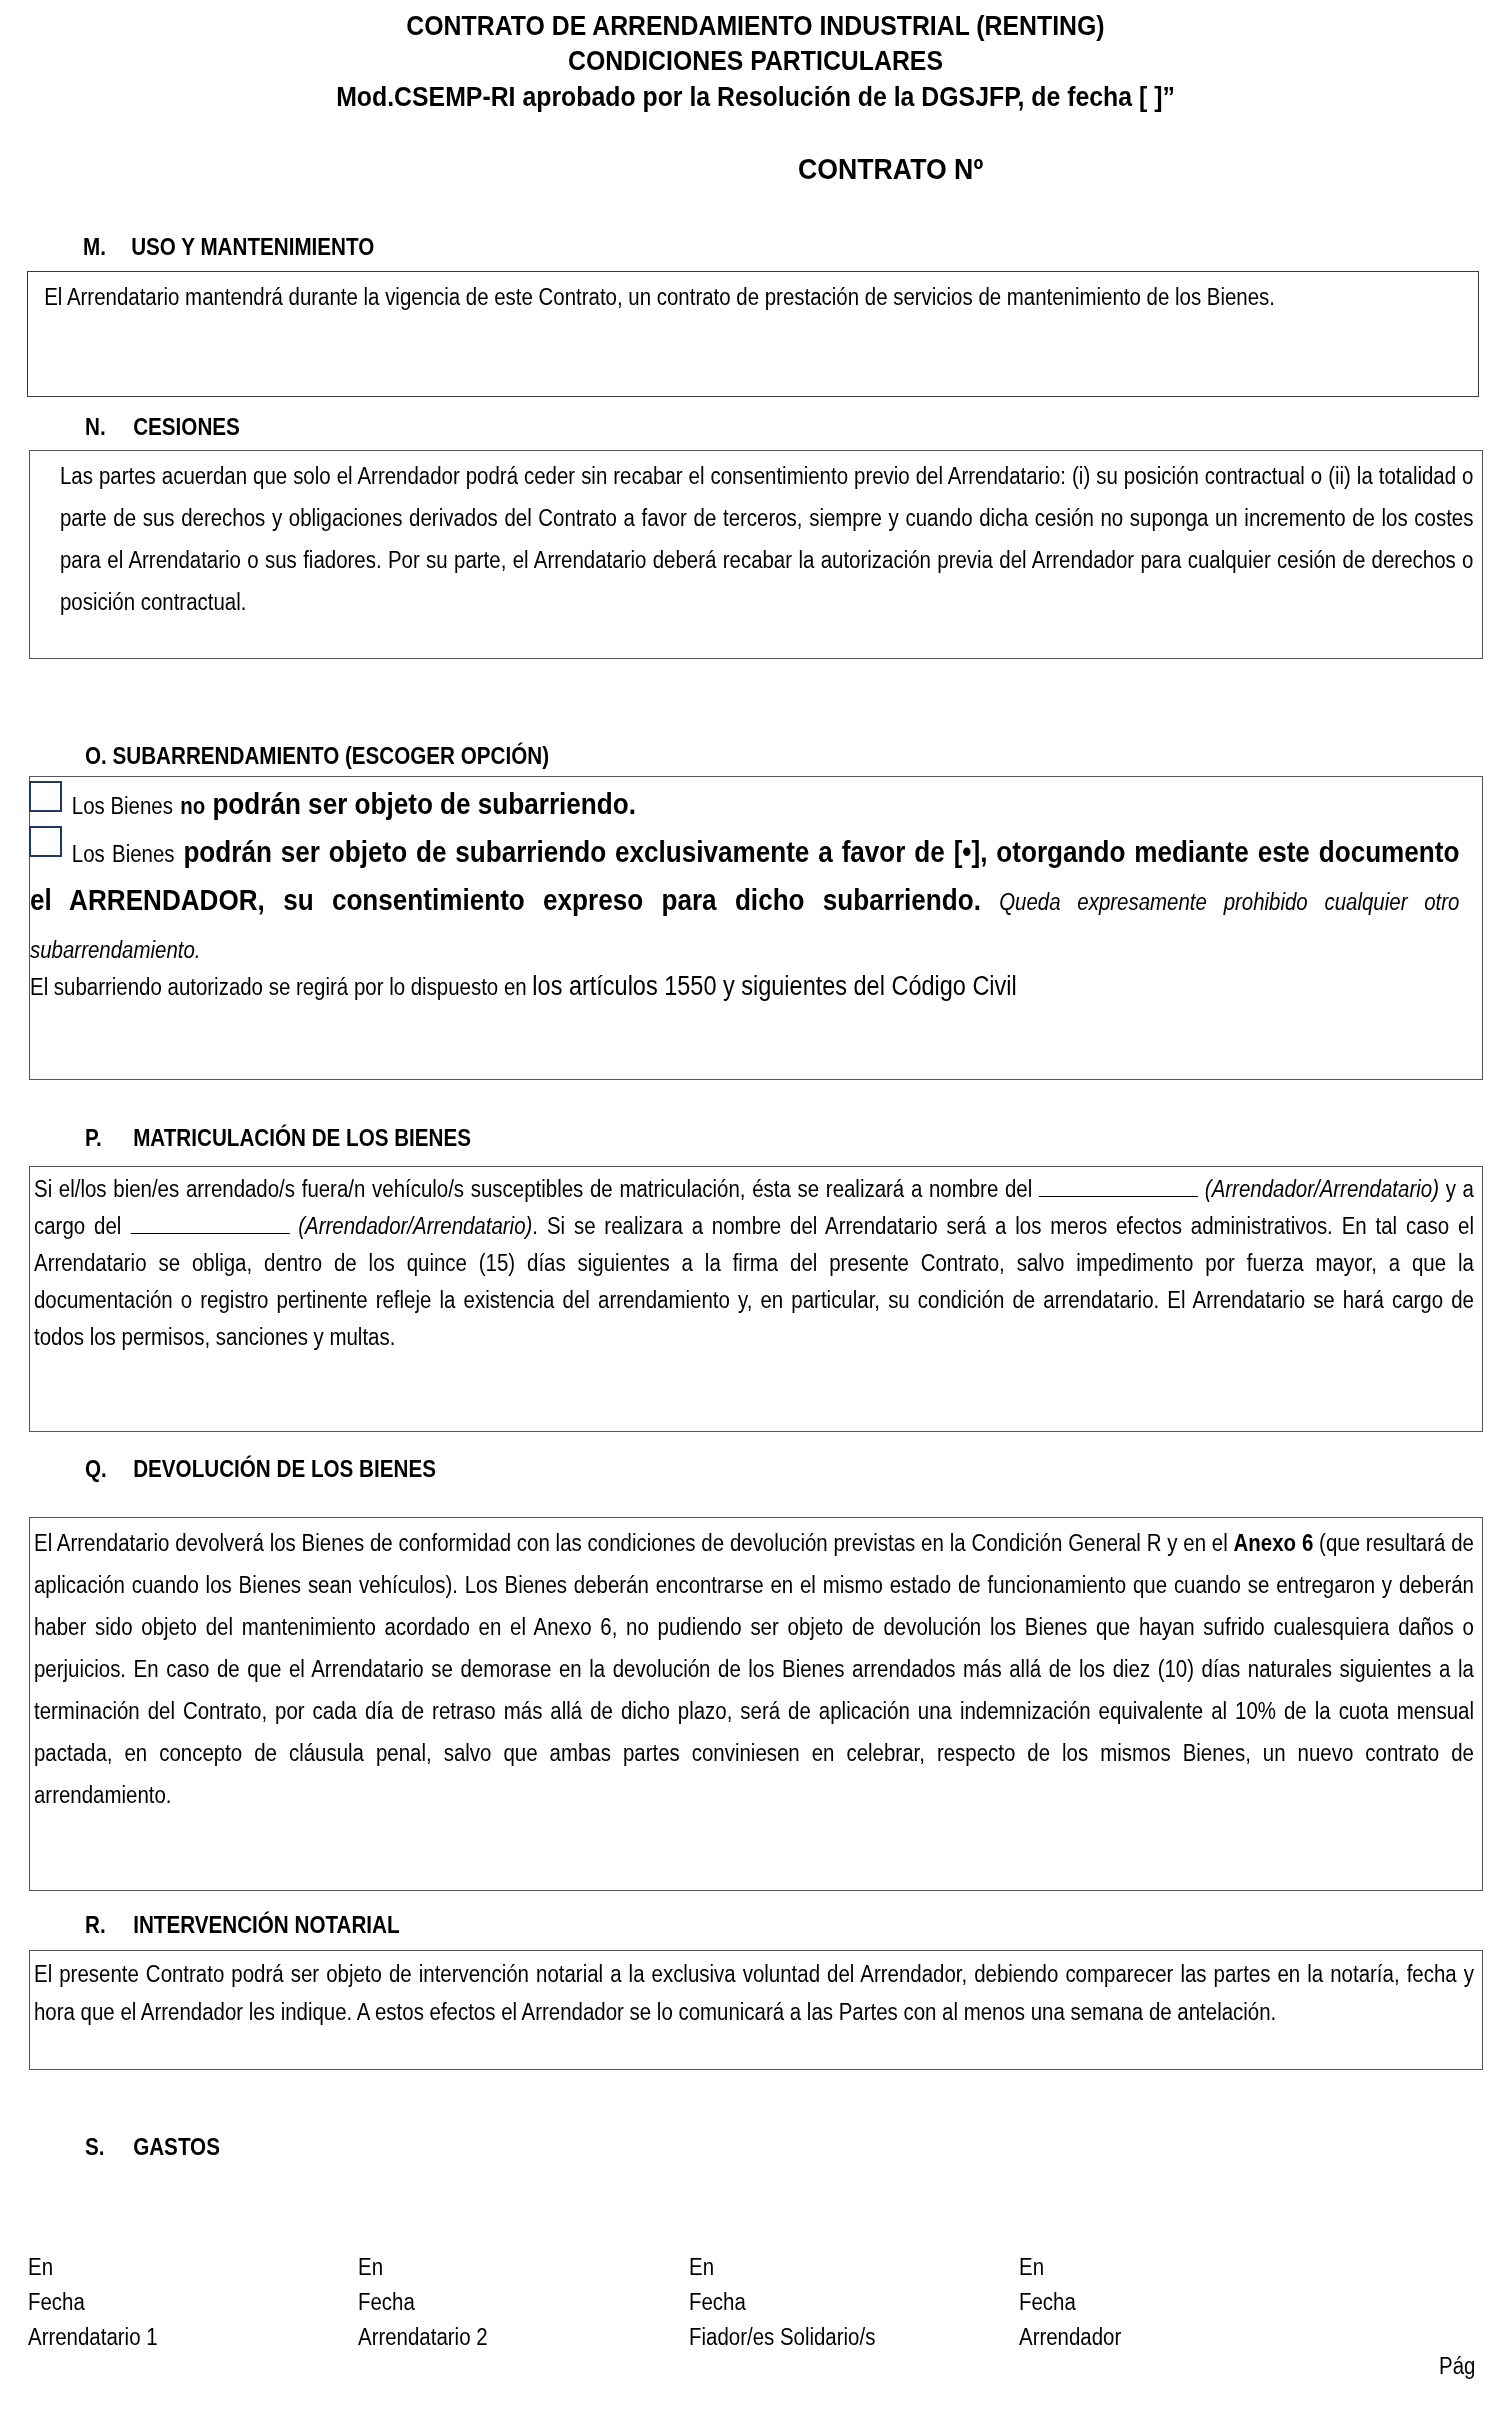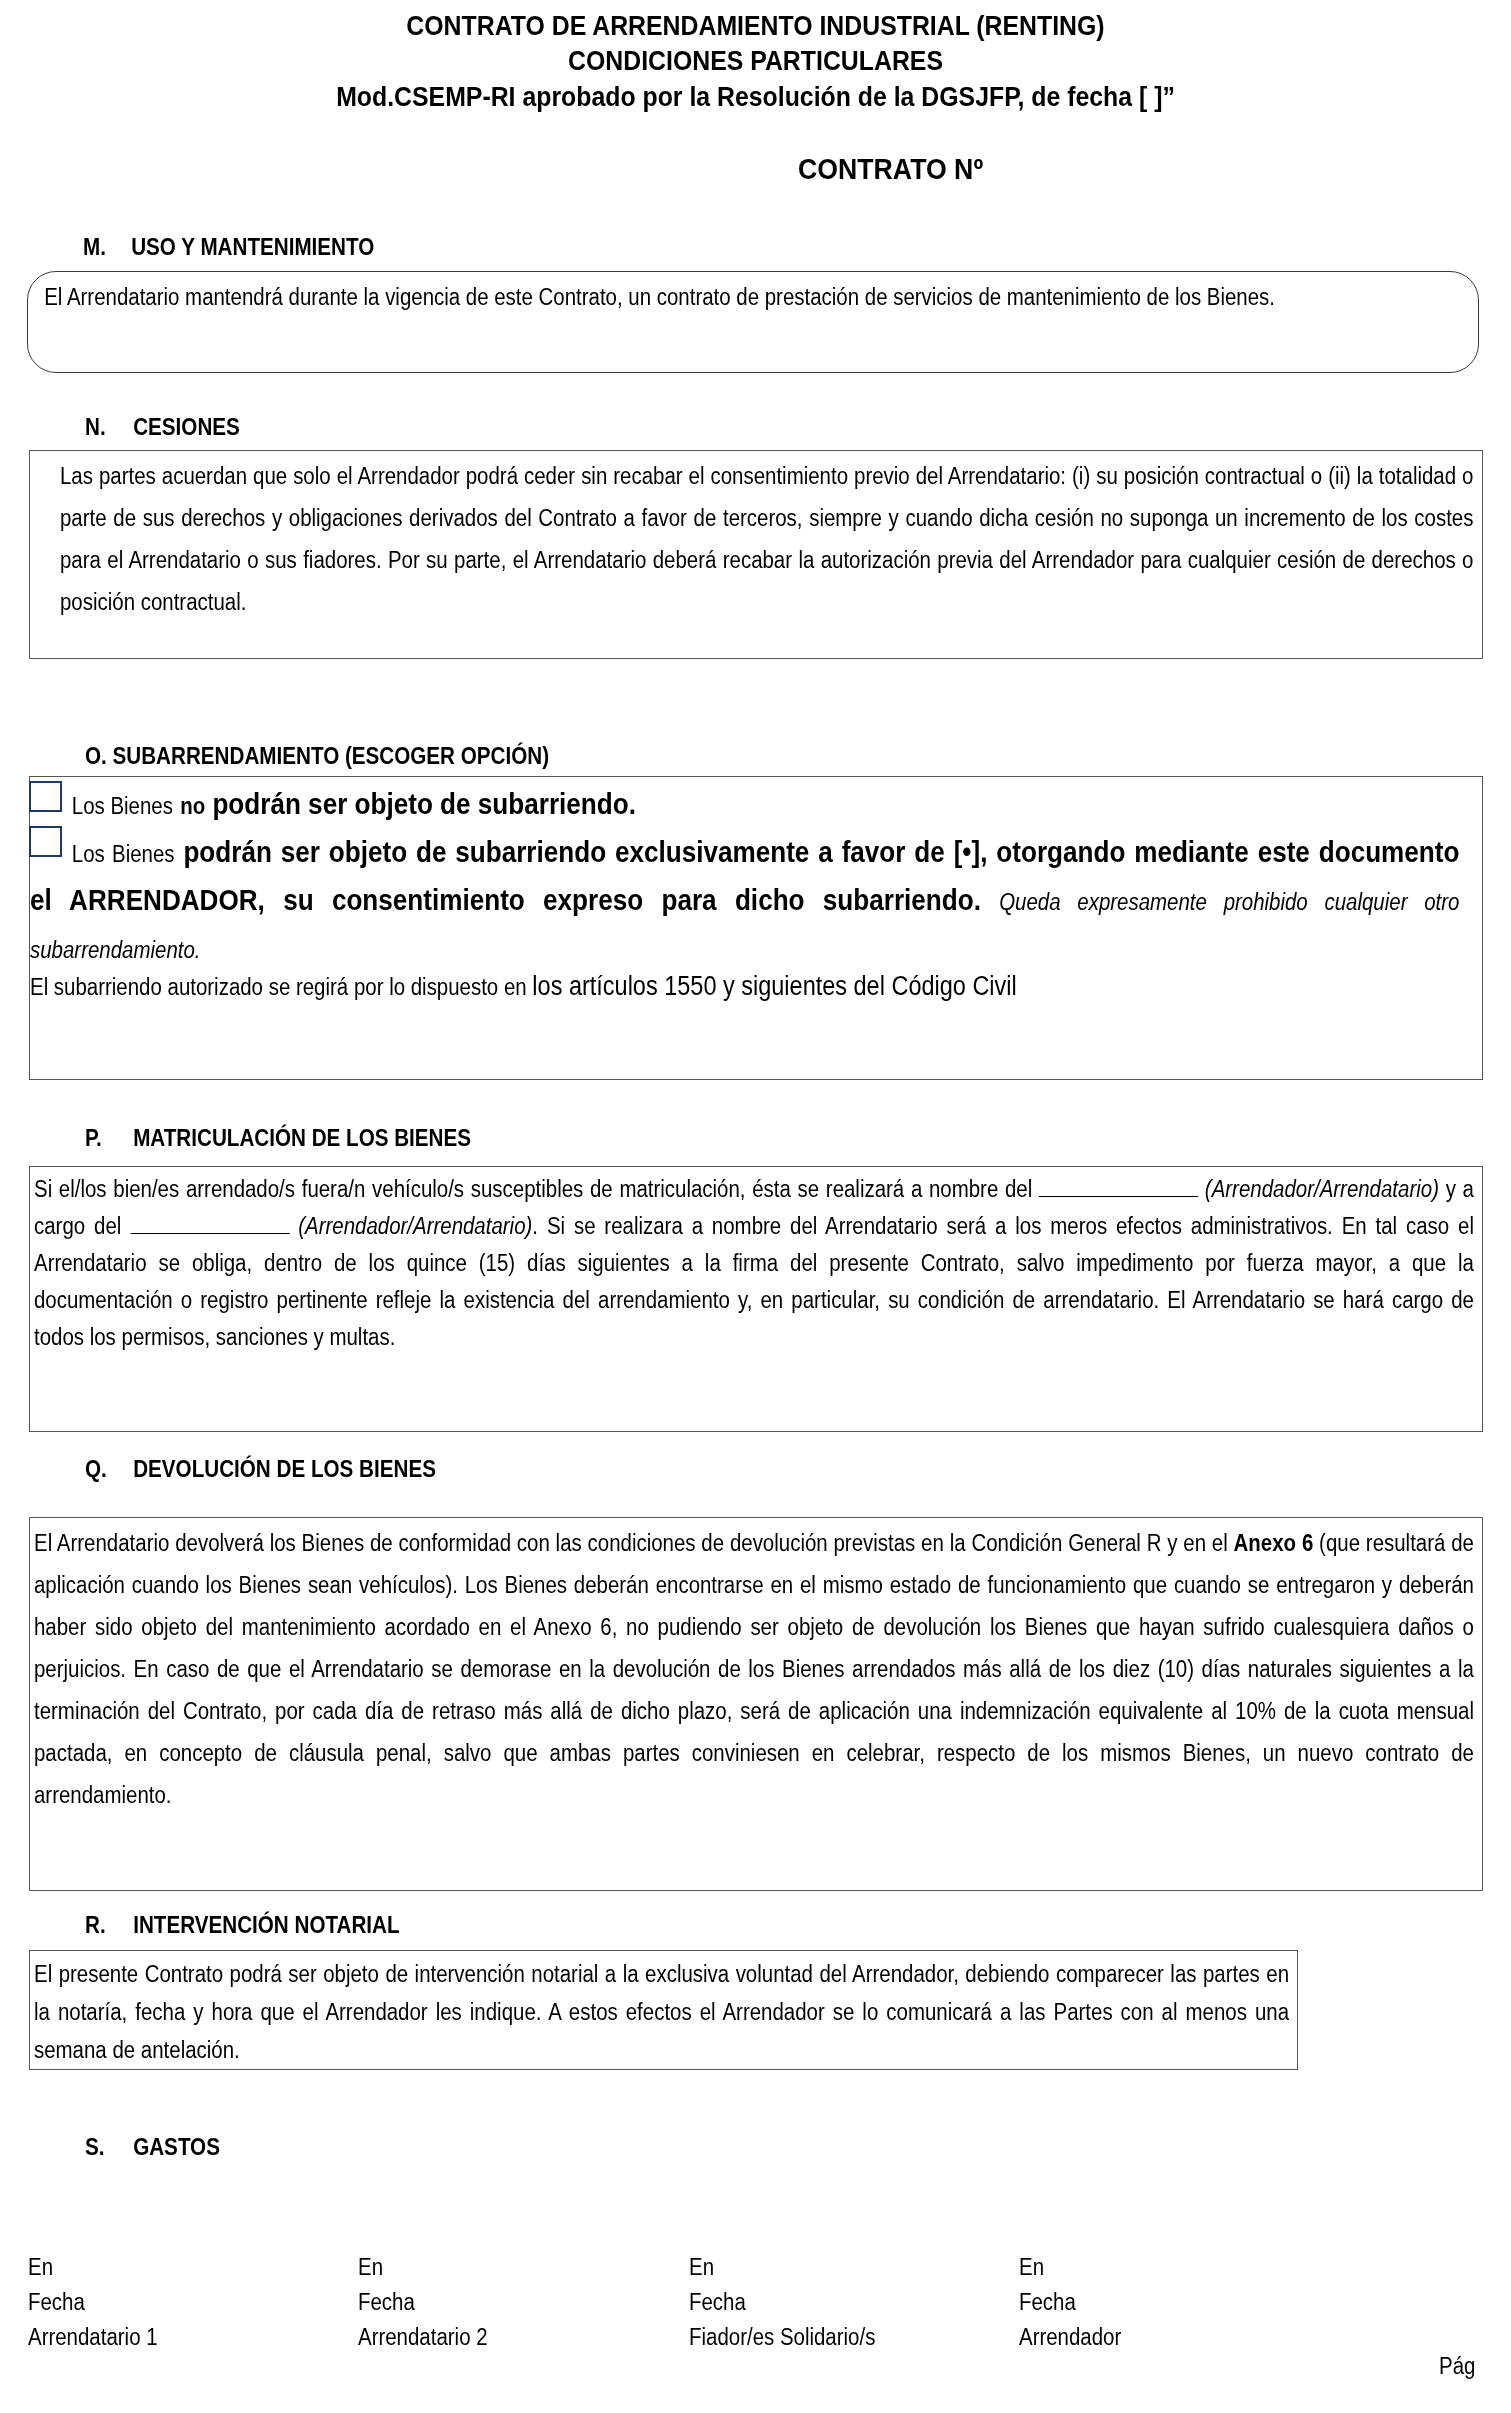--- a/index.html
+++ b/index.html
@@ -25,21 +25,21 @@
 <body>
 
 <div class="abs title" style="top:10.4px;">CONTRATO DE ARRENDAMIENTO INDUSTRIAL (RENTING)</div>
 <div class="abs title" style="top:45px;">CONDICIONES PARTICULARES</div>
 <div class="abs title" style="top:81px;">Mod.CSEMP-RI aprobado por la Resolución de la DGSJFP, de fecha [ ]”</div>
 <div class="abs contrato-no">CONTRATO Nº</div>
 
 <div class="abs heading" style="left:83px; top:232px;">
   <span class="letter">M.</span><span>USO Y MANTENIMIENTO</span>
 </div>
-<div class="abs box" style="left:27px; top:271px; width:1452px; height:102px;border-radius:29px;">
+<div class="abs box" style="left:27px; top:271px; width:1452px; height:126px;">
   <div class="para" style="padding-left:14px; padding-right:14px; box-sizing:border-box;">El Arrendatario mantendrá durante la vigencia de este Contrato, un contrato de prestación de servicios de mantenimiento de los Bienes.</div>
 </div>
 
 <div class="abs heading" style="left:85px; top:412px;">
   <span class="letter">N.</span><span>CESIONES</span>
 </div>
 <div class="abs box thin" style="left:29px; top:450px; width:1454px; height:209px;padding-left:30px;">
   <div class="para" style="padding-right:5.2px; box-sizing:border-box;">Las partes acuerdan que solo el Arrendador podrá ceder sin recabar el consentimiento previo del Arrendatario: (i) su posición contractual o (ii) la totalidad o parte de sus derechos y obligaciones derivados del Contrato a favor de terceros, siempre y cuando dicha cesión no suponga un incremento de los costes para el Arrendatario o sus fiadores. Por su parte, el Arrendatario deberá recabar la autorización previa del Arrendador para cualquier cesión de derechos o posición contractual.</div>
 </div>
 
@@ -76,21 +76,21 @@
 </div>
 <div class="abs box thin" style="left:29px; top:1494px; width:1454px; height:374px;margin-top:23px;">
   <div class="para" style="padding-right:5.2px; box-sizing:border-box;">
     <span>El Arrendatario devolverá los Bienes de conformidad con las condiciones de devolución previstas en la Condición General R y en el </span><b>Anexo 6</b><span> (que resultará de aplicación cuando los Bienes sean vehículos). Los Bienes deberán encontrarse en el mismo estado de funcionamiento que cuando se entregaron y deberán haber sido objeto del mantenimiento acordado en el Anexo 6, no pudiendo ser objeto de devolución los Bienes que hayan sufrido cualesquiera daños o perjuicios. En caso de que el Arrendatario se demorase en la devolución de los Bienes arrendados más allá de los diez (10) días naturales siguientes a la terminación del Contrato, por cada día de retraso más allá de dicho plazo, será de aplicación una indemnización equivalente al 10% de la cuota mensual pactada, en concepto de cláusula penal, salvo que ambas partes conviniesen en celebrar, respecto de los mismos Bienes, un nuevo contrato de arrendamiento.</span>
   </div>
 </div>
 
 <div class="abs heading" style="left:85px; top:1910px;">
   <span class="letter">R.</span><span>INTERVENCIÓN NOTARIAL</span>
 </div>
-<div class="abs box thin" style="left:29px; top:1950px; width:1269px; height:120px;">
+<div class="abs box thin" style="left:29px; top:1950px; width:1454px; height:120px;">
   <div class="para" style="padding-right:5.2px; box-sizing:border-box; line-height:38px;">El presente Contrato podrá ser objeto de intervención notarial a la exclusiva voluntad del Arrendador, debiendo comparecer las partes en la notaría, fecha y hora que el Arrendador les indique. A estos efectos el Arrendador se lo comunicará a las Partes con al menos una semana de antelación.</div>
 </div>
 
 <div class="abs heading" style="left:85px; top:2132px;">
   <span class="letter">S.</span><span>GASTOS</span>
 </div>
 
 <div class="sig-col" style="left:28px;">
   <div>En</div>
   <div>Fecha</div>

